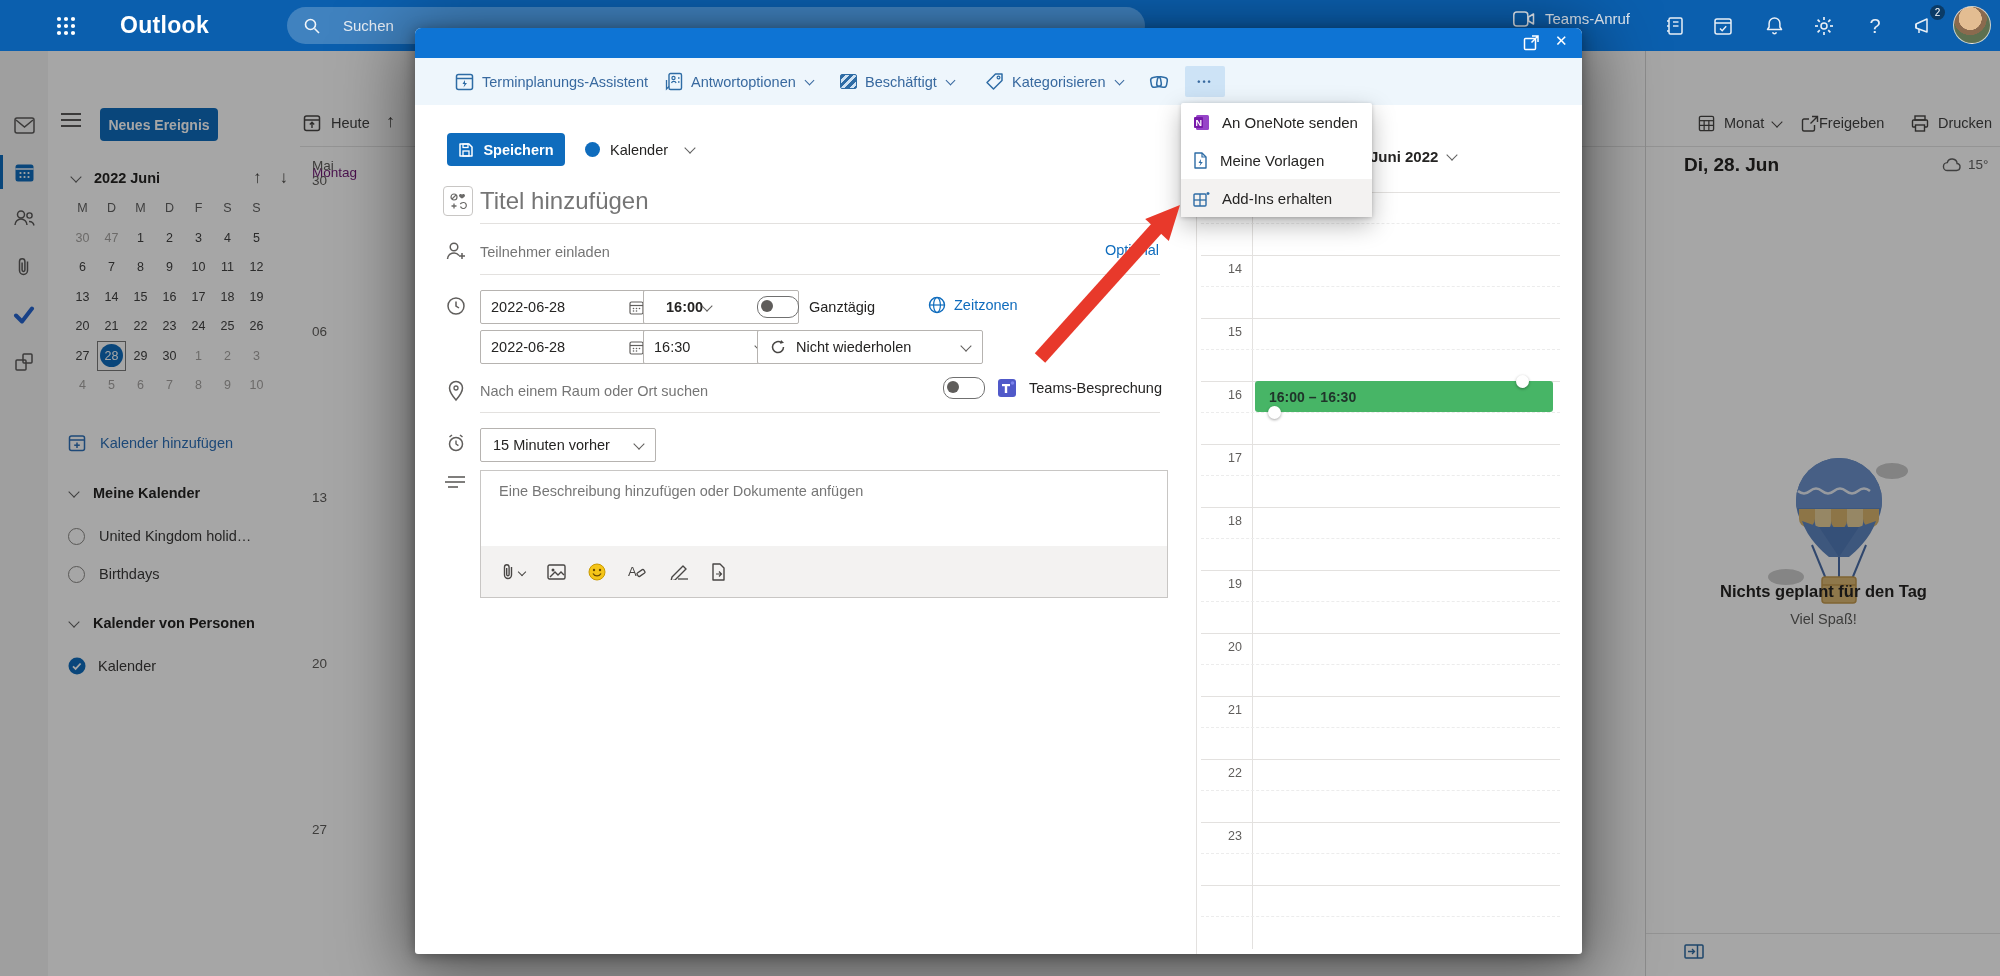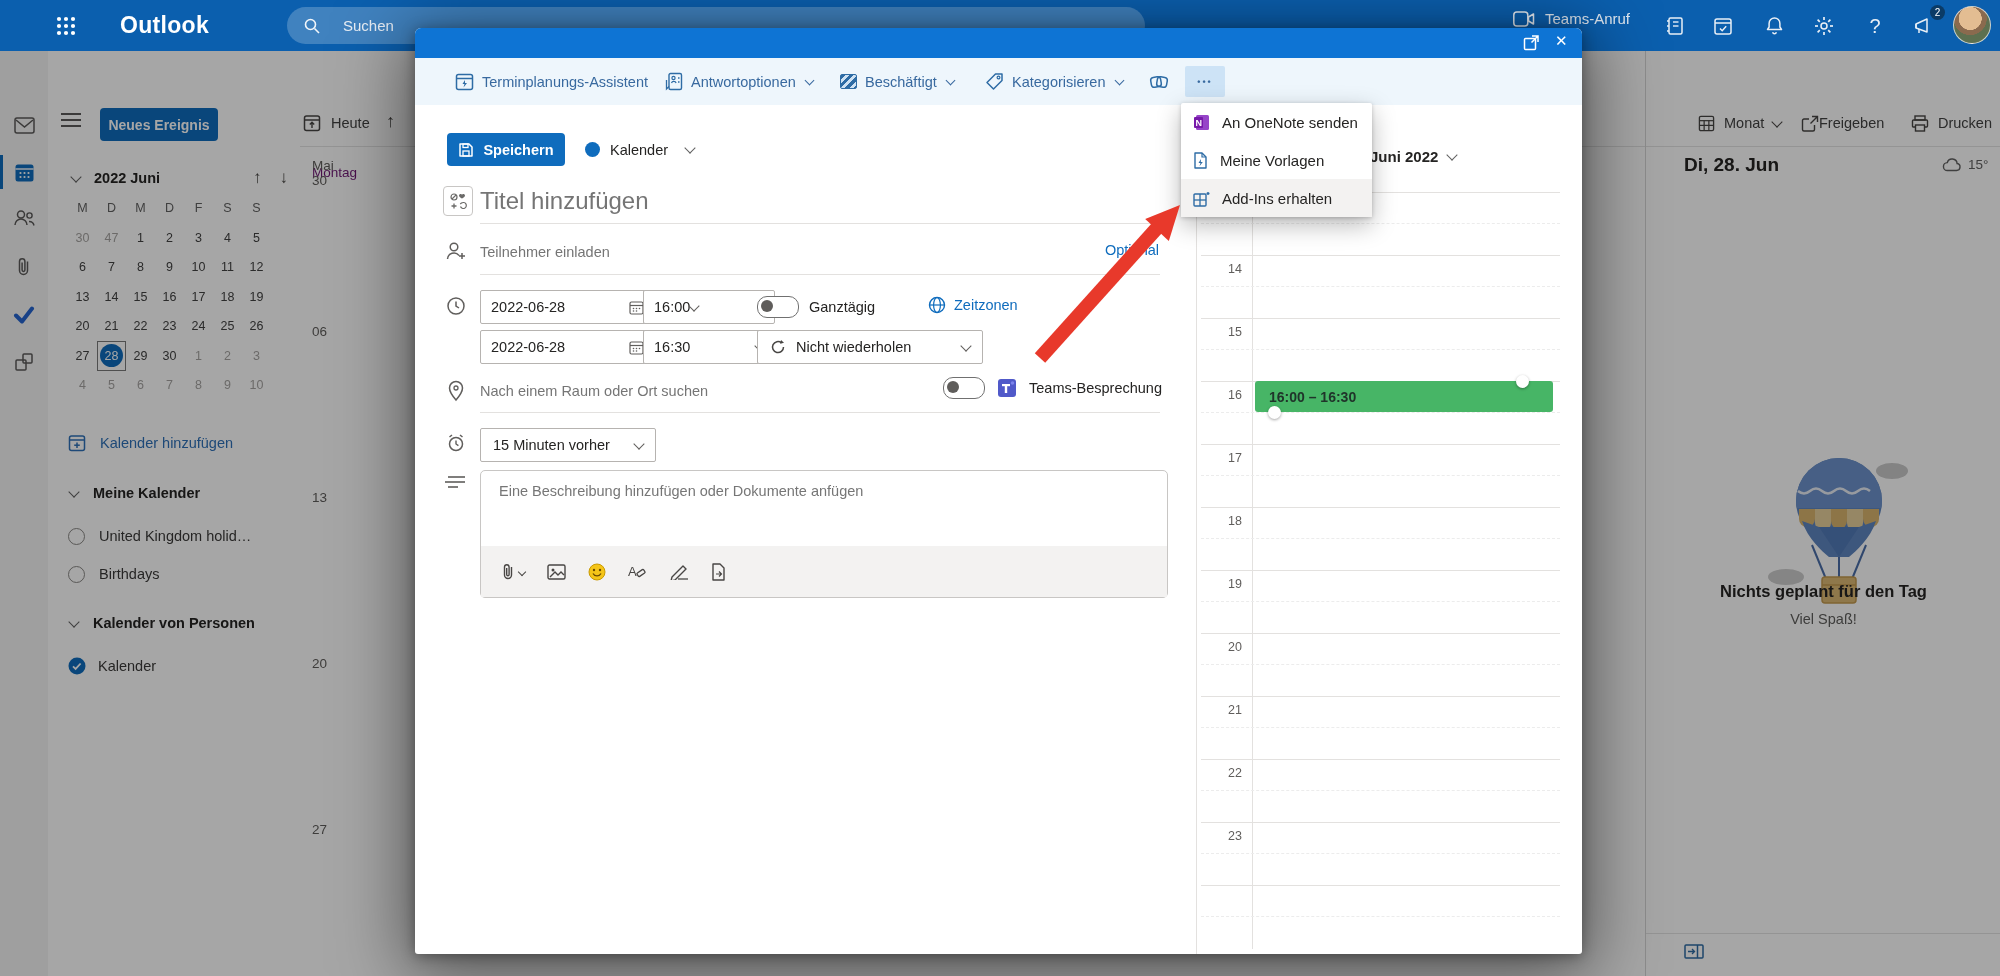--- a/index.html
+++ b/index.html
@@ -526,21 +526,21 @@
       <line x1="1" y1="5.5" x2="14" y2="5.5" stroke="#605e5c" stroke-width="1.2"></line>
       <g fill="#605e5c">
           <circle cx="4.5" cy="8.5" r=".8"></circle>
           <circle cx="7.5" cy="8.5" r=".8"></circle>
           <circle cx="10.5" cy="8.5" r=".8"></circle>
           <circle cx="4.5" cy="11" r=".8"></circle>
           <circle cx="7.5" cy="11" r=".8"></circle>
         </g>
     </svg>
   </div>
-  <div class="abs inbox" style="left:228px;top:262px;width:110px;height:32px;padding:0 10px;">
+  <div class="abs inbox" style="left:228px;top:262px;width:110px;height:32px;padding:0 22px;font-weight:bold;">
     <span>16:00</span>
     <span class="chev" style="border-color:#605e5c;margin-bottom:2px;"></span>
   </div>
   <div class="abs flex" style="left:342px;top:268px;gap:10px;">
     <span class="toggle">
         <i></i>
       </span>
     <span style="font-size:14.5px;color:#252423;">Ganztägig</span>
   </div>
   <div class="abs flex" style="left:513px;top:268px;gap:8px;">
@@ -614,21 +614,21 @@
 
   <div class="abs" style="left:30px;top:447px;">
     <svg width="20" height="14" viewBox="0 0 20 14">
       <g stroke="#605e5c" stroke-width="1.6">
           <line x1="3" y1="2" x2="20" y2="2"></line>
           <line x1="0" y1="7" x2="20" y2="7"></line>
           <line x1="3" y1="12" x2="13" y2="12"></line>
         </g>
     </svg>
   </div>
-  <div class="abs" style="left:65px;top:442px;width:688px;height:128px;border:1px solid #c8c6c4;border-radius:5px;box-sizing:border-box;">
+  <div class="abs" style="left:65px;top:442px;width:688px;height:128px;border:1px solid #c8c6c4;border-radius:0;box-sizing:border-box;">
     <div class="abs ph" style="left:18px;top:12px;font-size:14.5px;">Eine Beschreibung hinzufügen oder Dokumente anfügen</div>
     <div class="abs flex" style="left:0;top:75px;width:100%;height:51px;background:#f3f2f1;gap:22px;padding-left:20px;box-sizing:border-box;">
       <span class="flex" style="gap:4px;">
         <svg width="14" height="18" viewBox="0 0 14 18">
           <path d="M10.5 4v8a3.5 3.5 0 0 1-7 0V4a2.3 2.3 0 0 1 4.6 0v7.5a1.2 1.2 0 0 1-2.4 0V5" fill="none" stroke="#484644" stroke-width="1.4"></path>
         </svg>
         <span class="chev" style="width:5px;height:5px;border-color:#484644;"></span>
       </span>
       <span>
         <svg width="19" height="16" viewBox="0 0 19 16">

